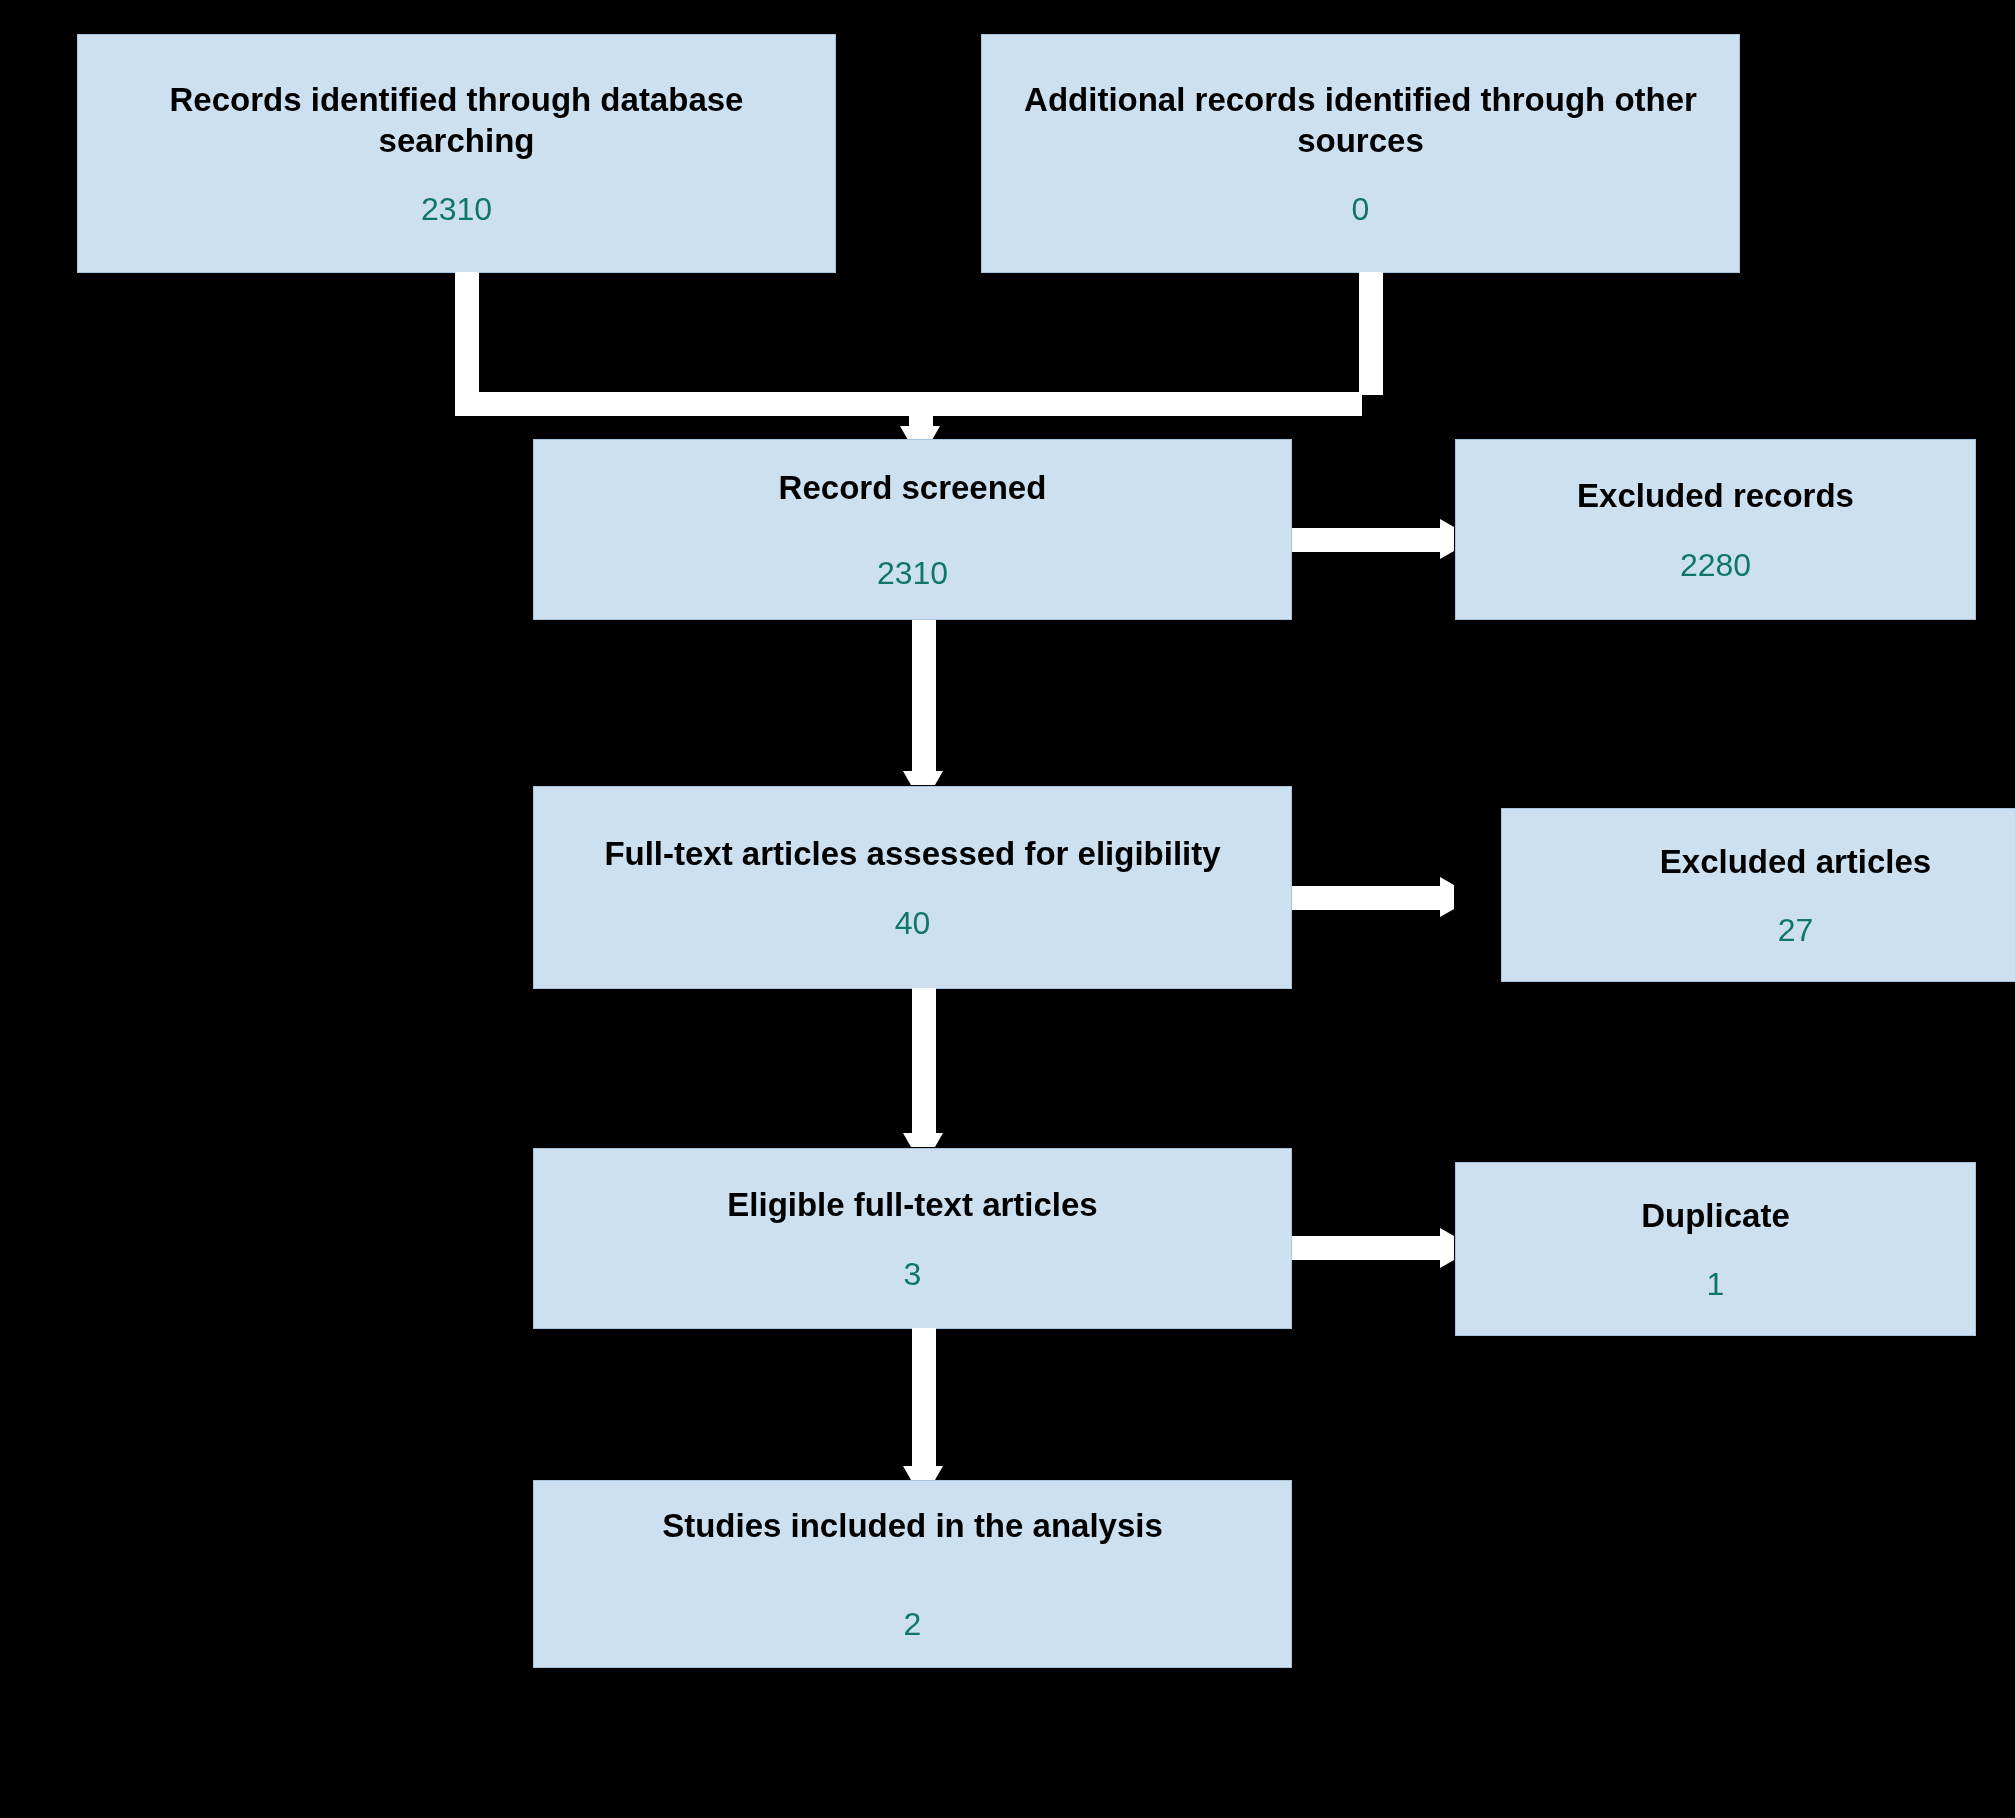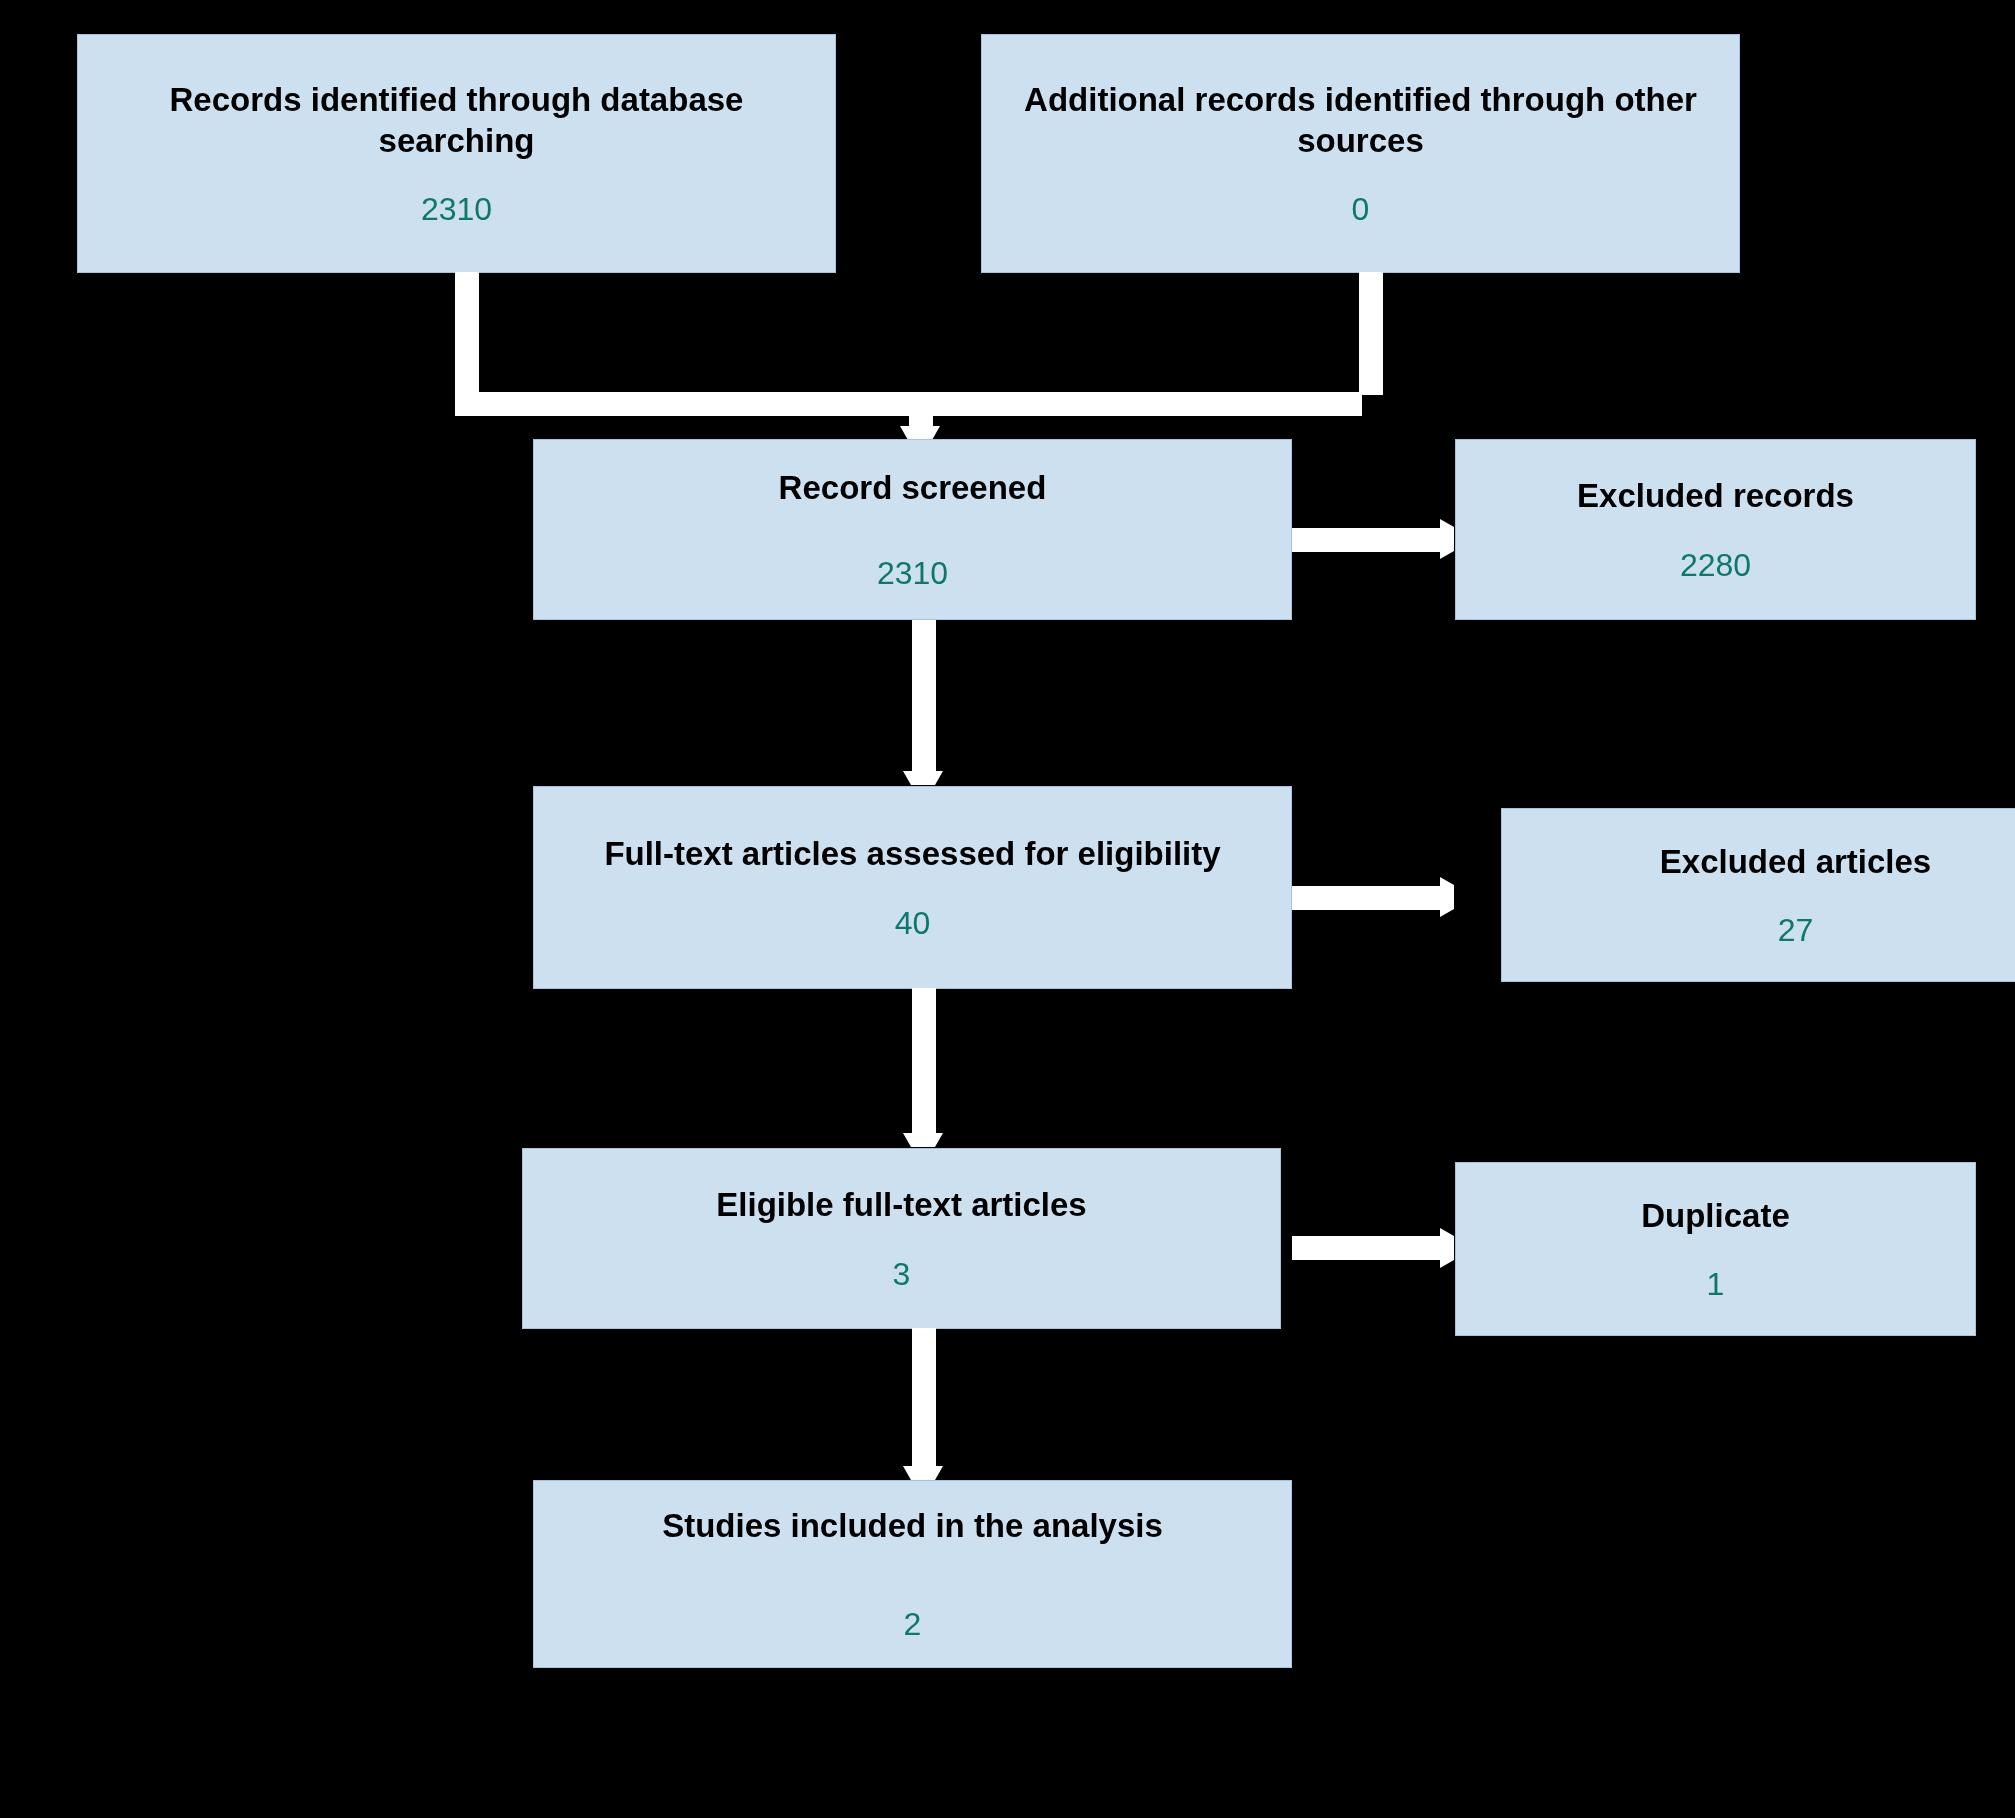--- a/index.html
+++ b/index.html
@@ -127,21 +127,21 @@
   <div class="arrow-right" style="left: 1428px; top: 865px;"></div>
 
   <div class="box" style="left: 1489px; top: 796px; width: 589px; height: 174px;">
     <span class="box-title">Excluded articles</span>
     <span class="box-value">27</span>
   </div>
 
   <div class="line line-v" style="left: 900px; top: 976px; height: 152px;"></div>
   <div class="arrow-down" style="left: 891px; top: 1121px;"></div>
 
-  <div class="box" style="left: 510px; top: 1136px; width: 759px; height: 181px;">
+  <div class="box" style="left: 521px; top: 1136px; width: 759px; height: 181px;">
     <span class="box-title">Eligible full-text articles</span>
     <span class="box-value">3</span>
   </div>
 
   <div class="line line-h" style="left: 1280px; top: 1224px; width: 159px;"></div>
   <div class="arrow-right" style="left: 1428px; top: 1216px;"></div>
 
   <div class="box" style="left: 1443px; top: 1150px; width: 521px; height: 174px;">
     <span class="box-title">Duplicate</span>
     <span class="box-value">1</span>

